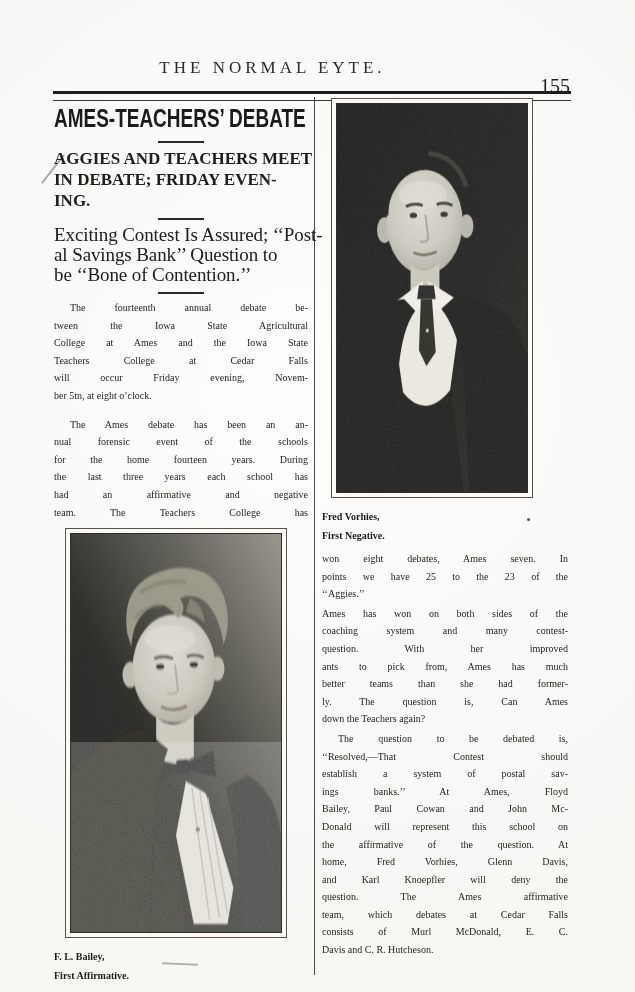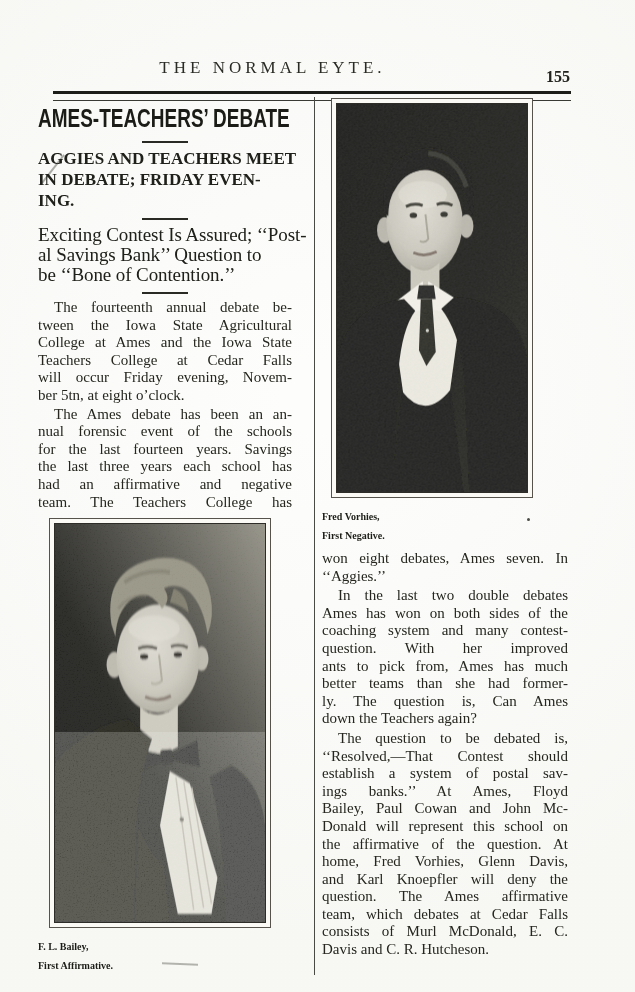--- a/index.html
+++ b/index.html
@@ -18,48 +18,48 @@
       #fbfbf8;
   }
   
   .masthead{position:absolute;left:53px;top:58px;width:519px;height:26px;}
   .masthead-title{
     position:absolute;left:0;right:80px;text-align:center;
     font-size:17px;letter-spacing:4px;color:#2b2b26;
     font-weight:500;white-space:nowrap;
   }
   .page-number{
-    position:absolute;right:2px;top:10px;font-weight:700;font-size:16px;color:#22221e;
+    position:absolute;right:2px;top:17px;font-weight:400;font-size:20px;color:#22221e;
   }
   .masthead-rule{
     position:absolute;left:53px;top:91px;width:518px;height:6px;
     border-top:3px solid #1c1c18;border-bottom:1px solid #3a3a34;
   }
   
   .column-divider{position:absolute;left:314px;top:97px;width:1px;height:878px;background:#4a4a44;}
-  .col-left{position:absolute;left:38px;top:100px;width:254px;}
+  .col-left{position:absolute;left:54px;top:100px;width:254px;}
   .col-right{position:absolute;left:322px;top:98px;width:246px;}
   
   .headline{
     font-family:"Liberation Sans", sans-serif;font-weight:700;
     font-size:26px;line-height:32px;margin-top:2px;
     letter-spacing:0px;white-space:nowrap;
     transform:scaleX(0.73);transform-origin:left center;color:#1b1b17;
   }
   .short-rule{width:46px;height:0;border-top:2px solid #2a2a25;margin:7px auto 5px auto;}
   .subhead .ln{font-weight:700;font-size:17px;line-height:21px;color:#20201b;}
   .deck .ln{font-weight:400;font-size:19px;line-height:20px;letter-spacing:-0.1px;color:#20201b;}
   
-  .para{font-size:15px;color:#26261f;}
+  .para{font-size:10px;color:#26261f;}
   .para .ln{line-height:17.6px;min-height:17.6px;}
   .ln-just{text-align:justify;text-align-last:justify;}
   .ln-last{text-align-last:left;}
   .ln-center{white-space:nowrap;}
   .ln-indent{text-indent:16px;}
-  .mt1{margin-top:1px;} .mt2{margin-top:2px;} .mt5{margin-top:5px;} .mt6{margin-top:6px;}
+  .mt1{margin-top:11px;} .mt2{margin-top:2px;} .mt5{margin-top:5px;} .mt6{margin-top:6px;}
   
   .photo-frame{
     display:inline-block;background:#fbfaf5;
     border:1px solid #55534c;padding:4px;line-height:0;
   }
   .photo-frame svg{display:block;border:1px solid #2e2d28;}
   .frame-bailey{margin-left:11px;margin-top:7px;}
   .frame-vorhies{margin-left:9px;}
   
   .caption .ln{font-weight:700;font-size:10px;line-height:19px;color:#1d1d18;}
@@ -112,21 +112,21 @@
         <div class="ln ln-just ln-indent">The fourteenth annual debate be-</div>
         <div class="ln ln-just">tween the Iowa State Agricultural</div>
         <div class="ln ln-just">College at Ames and the Iowa State</div>
         <div class="ln ln-just">Teachers College at Cedar Falls</div>
         <div class="ln ln-just">will occur Friday evening, Novem-</div>
         <div class="ln ln-just ln-last">ber 5tn, at eight o’clock.</div>
       </div>
     <div class="para mt1">
         <div class="ln ln-just ln-indent">The Ames debate has been an an-</div>
         <div class="ln ln-just">nual forensic event of the schools</div>
-        <div class="ln ln-just">for the last fourteen years. Savings</div>
+        <div class="ln ln-just">for the home fourteen years. During</div>
         <div class="ln ln-just">the last three years each school has</div>
         <div class="ln ln-just">had an affirmative and negative</div>
         <div class="ln ln-just">team. The Teachers College has</div>
       </div>
 
     
     <div class="photo-frame frame-bailey">
       <svg viewBox="0 0 212 396" width="210" height="398" preserveAspectRatio="none">
         <defs>
           <linearGradient id="bBg" x1="0" y1="1" x2="1" y2="0">
@@ -242,24 +242,24 @@
         <rect width="204" height="394" filter="url(#vGrain)" opacity="0.15"></rect>
       </svg>
     </div>
     <div class="caption caption-vorhies mt6">
         <div class="ln ln-center">Fred Vorhies,</div>
         <div class="ln ln-center">First Negative.</div>
       </div>
 
     <div class="para mt5">
         <div class="ln ln-just">won eight debates, Ames seven. In</div>
+        <div class="ln ln-just">points we have 25 to the 23 of the</div>
         <div class="ln ln-just ln-last">‘‘Aggies.’’</div>
       </div>
     <div class="para mt2">
-        <div class="ln ln-just ln-indent">In the last two double debates</div>
         <div class="ln ln-just">Ames has won on both sides of the</div>
         <div class="ln ln-just">coaching system and many contest-</div>
         <div class="ln ln-just">question. With her improved</div>
         <div class="ln ln-just">ants to pick from, Ames has much</div>
         <div class="ln ln-just">better teams than she had former-</div>
         <div class="ln ln-just">ly. The question is, Can Ames</div>
         <div class="ln ln-just ln-last">down the Teachers again?</div>
       </div>
     <div class="para mt2">
         <div class="ln ln-just ln-indent">The question to be debated is,</div>

